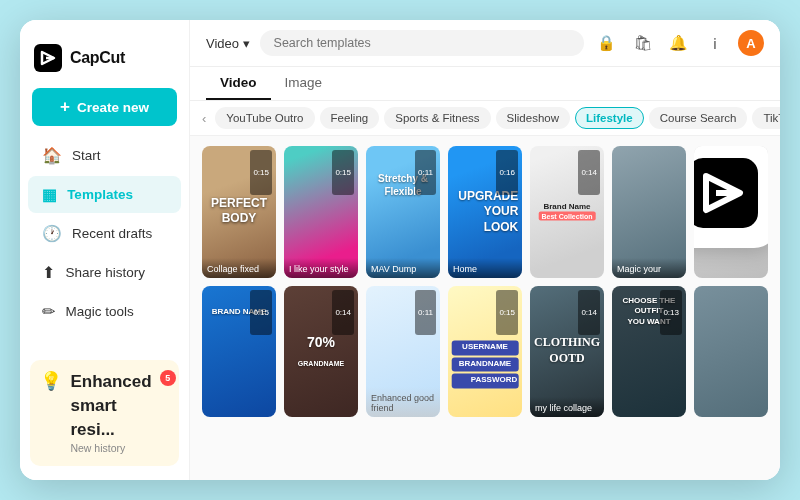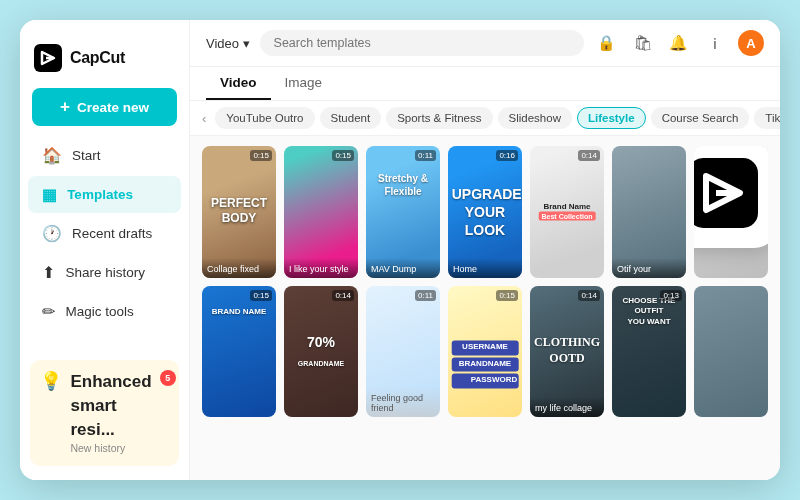--- a/index.html
+++ b/index.html
@@ -248,21 +248,21 @@
       padding: 6px 5px 4px;
       font-weight: 500;
     }
     .card-duration {
       position: absolute;
       top: 4px; right: 4px;
       background: rgba(0,0,0,0.45);
       color: #fff;
       font-size: 8px;
       border-radius: 3px;
-      padding: 1px 3px;
+      padding: 18px 3px;
     }
     
     .card-1 { background: linear-gradient(160deg, #c9a87c 30%, #8a6040 100%); }
     .card-2 { background: linear-gradient(160deg, #4ecdc4 10%, #e91e8c 80%); }
     .card-3 { background: linear-gradient(160deg, #6ec6f5 20%, #3a8fd1 80%); }
     .card-4 { background: linear-gradient(160deg, #2196f3 20%, #1565c0 80%); }
     .card-5 { background: linear-gradient(160deg, #f0f0f0 10%, #d0d0d0 80%); }
     .card-6 { background: linear-gradient(160deg, #607d8b 10%, #37474f 80%); }
     .card-7 { background: linear-gradient(160deg, #b0bec5 10%, #78909c 80%); }
     .card-8 { background: linear-gradient(160deg, #1565c0 10%, #0d47a1 80%); }
@@ -373,21 +373,21 @@
     </div>
 
     <div class="tabs-row">
       <div class="tab active">Video</div>
       <div class="tab">Image</div>
     </div>
 
     <div class="filter-row">
       <span class="filter-arrow">‹</span>
       <div class="filter-chip">YouTube Outro</div>
-      <div class="filter-chip">Student</div>
+      <div class="filter-chip">Feeling</div>
       <div class="filter-chip">Sports &amp; Fitness</div>
       <div class="filter-chip">Slideshow</div>
       <div class="filter-chip active">Lifestyle</div>
       <div class="filter-chip">Course Search</div>
       <div class="filter-chip">TikTok</div>
 
     </div>
 
     <div class="template-grid-wrapper">
       <div class="template-grid">
@@ -400,30 +400,30 @@
         <div class="template-card card-2">
           <div class="card-duration">0:15</div>
           <div class="card-label">I like your style</div>
         </div>
         <div class="template-card card-3">
           <div class="card-inner-text" style="top:30%;font-size:10px;font-weight:900;">Stretchy &amp;<br>Flexible</div>
           <div class="card-duration">0:11</div>
           <div class="card-label">MAV Dump</div>
         </div>
         <div class="template-card card-4">
-          <div class="card-inner-text" style="font-size:14px;font-weight:900;">UPGRADE<br>YOUR LOOK</div>
+          <div class="card-inner-text" style="font-size:12px;font-weight:900;text-align:right;">UPGRADE<br>YOUR LOOK</div>
           <div class="card-duration">0:16</div>
           <div class="card-label">Home</div>
         </div>
         <div class="template-card card-5">
           <div class="card-inner-text" style="color:#222;text-shadow:none;font-size:8px;">Brand Name<br><span style="font-size:7px;background:#ff6b6b;color:#fff;padding:1px 3px;border-radius:2px;">Best Collection</span></div>
           <div class="card-duration">0:14</div>
         </div>
         <div class="template-card card-6" style="background:linear-gradient(160deg,#90a4ae,#546e7a);">
-          <div class="card-label">Otif your</div>
+          <div class="card-label">Magic your</div>
         </div>
         <div class="template-card card-7" style="background:linear-gradient(160deg,#e0e0e0,#bdbdbd);position:relative;">
 
           <div class="capcut-overlay">
             <svg width="70" height="70" viewBox="0 0 70 70" fill="none">
               <rect width="70" height="70" rx="15" fill="#000"></rect>
               <path d="M18 18 L52 35 L18 52 Z" fill="none" stroke="white" stroke-width="6" stroke-linejoin="round"></path>
               <line x1="28" y1="35" x2="52" y2="35" stroke="white" stroke-width="6"></line>
             </svg>
           </div>
@@ -432,21 +432,21 @@
         <div class="template-card card-8" style="background:linear-gradient(160deg,#1976d2,#0d47a1);">
           <div class="card-inner-text" style="top:20%;font-size:8px;font-weight:800;">BRAND NAME</div>
           <div class="card-duration">0:15</div>
         </div>
         <div class="template-card card-9" style="background:linear-gradient(160deg,#5d4037,#3e2723);">
           <div class="card-inner-text" style="font-size:14px;font-weight:900;">70%<br><span style="font-size:7px;">GRANDNAME</span></div>
           <div class="card-duration">0:14</div>
         </div>
         <div class="template-card card-10" style="background:linear-gradient(160deg,#e3f2fd,#bbdefb);">
           <div class="card-duration">0:11</div>
-          <div class="card-label" style="color:#555;background:linear-gradient(transparent,rgba(200,200,200,0.7));">Feeling good friend</div>
+          <div class="card-label" style="color:#555;background:linear-gradient(transparent,rgba(200,200,200,0.7));">Enhanced good friend</div>
         </div>
         <div class="template-card card-11" style="background:linear-gradient(160deg,#fff9c4,#ffe082);">
           <div class="card-inner-text" style="color:#222;text-shadow:none;font-size:8px;top:60%;">
             <div style="background:#3949ab;color:#fff;padding:2px 5px;border-radius:3px;margin-bottom:2px;">USERNAME</div>
             <div style="background:#3949ab;color:#fff;padding:2px 5px;border-radius:3px;margin-bottom:2px;">BRANDNAME</div>
             <div style="background:#3949ab;color:#fff;padding:2px 19px;border-radius:3px;">PASSWORD</div>
           </div>
           <div class="card-duration">0:15</div>
         </div>
         <div class="template-card card-12" style="background:linear-gradient(160deg,#546e7a,#263238);">

